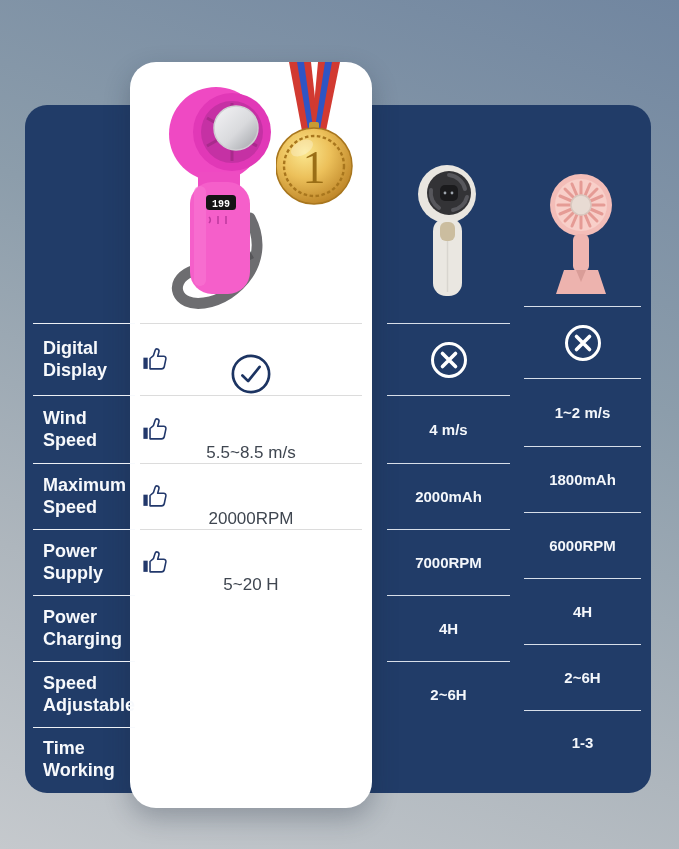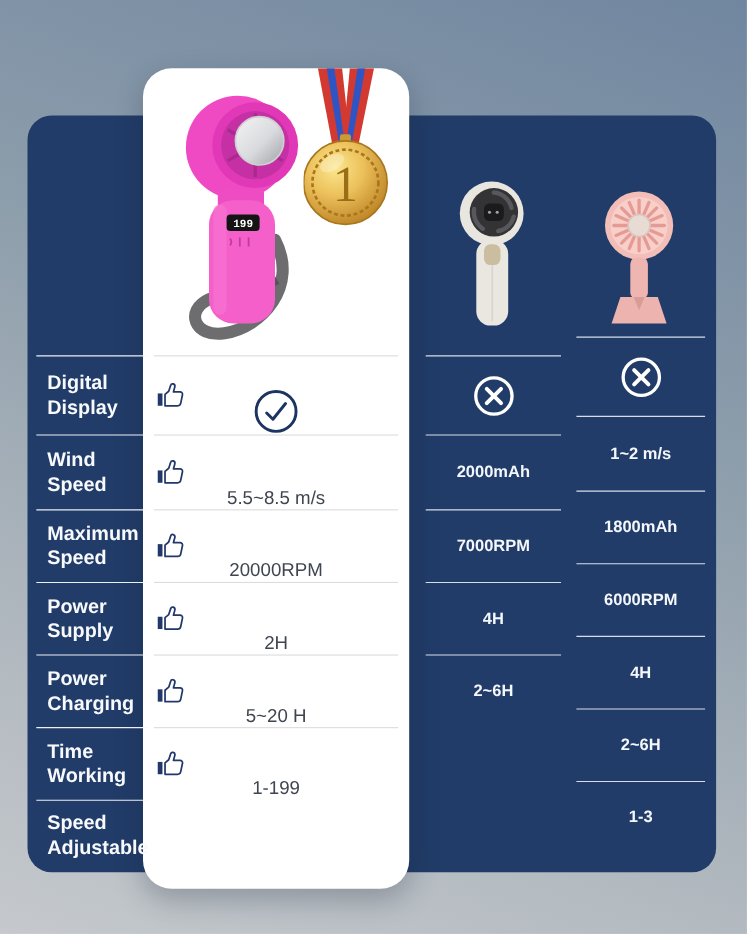--- a/index.html
+++ b/index.html
@@ -153,22 +153,22 @@
   <path d="M30 126 L38 102 L72 102 L80 126 Z" fill="#edb3ae"></path>
   <path d="M50 102 L55 114 L60 102 Z" fill="#d99d98"></path>
 </svg>
 
 <div class="rows labels">
   <div class="cell">Digital Display</div>
   <div class="cell">Wind Speed</div>
   <div class="cell">Maximum Speed</div>
   <div class="cell">Power Supply</div>
   <div class="cell">Power Charging</div>
+  <div class="cell">Speed Adjustable</div>
   <div class="cell">Time Working</div>
-  <div class="cell">Speed Adjustable</div>
 </div>
 
 <div class="rows cardcol">
   <div class="cell">
     <svg class="thumb">
         <use href="#sym-thumb"></use>
       </svg>
     <svg class="check-icon">
         <use href="#sym-check"></use>
       </svg>
@@ -182,42 +182,31 @@
   <div class="cell">
     <svg class="thumb">
         <use href="#sym-thumb"></use>
       </svg>
     <span>20000RPM</span>
   </div>
   <div class="cell">
     <svg class="thumb">
         <use href="#sym-thumb"></use>
       </svg>
-    <span>2H</span>
-  </div>
-  <div class="cell">
-    <svg class="thumb">
-        <use href="#sym-thumb"></use>
-      </svg>
     <span>5~20 H</span>
-  </div>
-  <div class="cell">
-    <svg class="thumb">
-        <use href="#sym-thumb"></use>
-      </svg>
-    <span>1-199</span>
   </div>
 </div>
 
 <div class="rows col-a">
   <div class="cell">
     <svg class="x-icon">
         <use href="#sym-x"></use>
       </svg>
   </div>
+  <div class="cell">4 m/s</div>
   <div class="cell">2000mAh</div>
   <div class="cell">7000RPM</div>
   <div class="cell">4H</div>
   <div class="cell">2~6H</div>
 </div>
 
 <div class="rows col-b">
   <div class="cell">
     <svg class="x-icon">
         <use href="#sym-x"></use>

